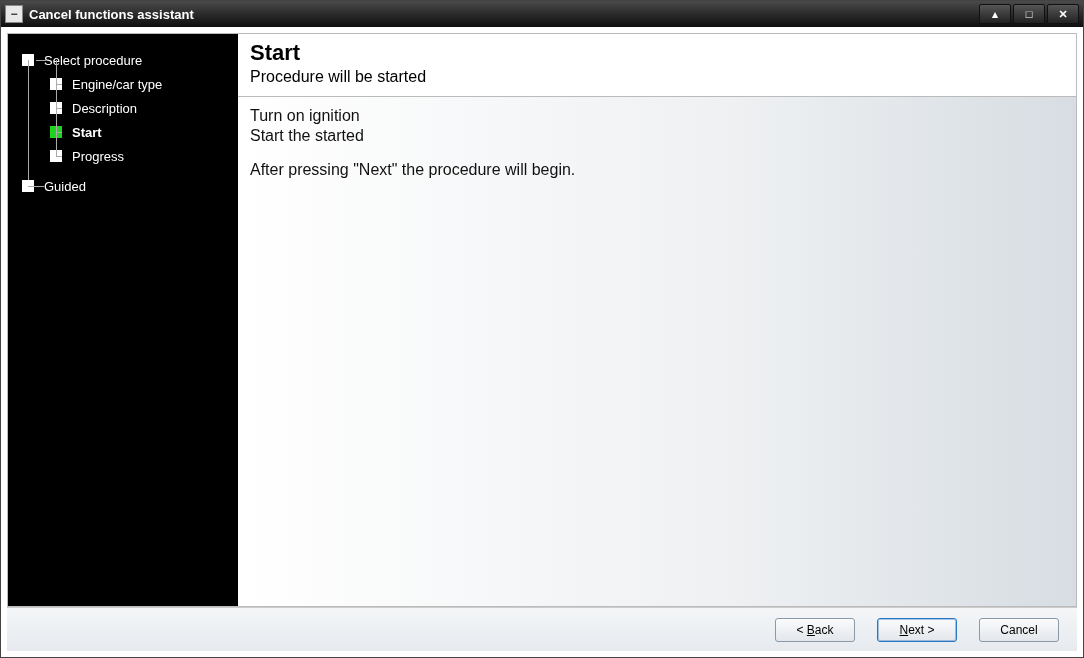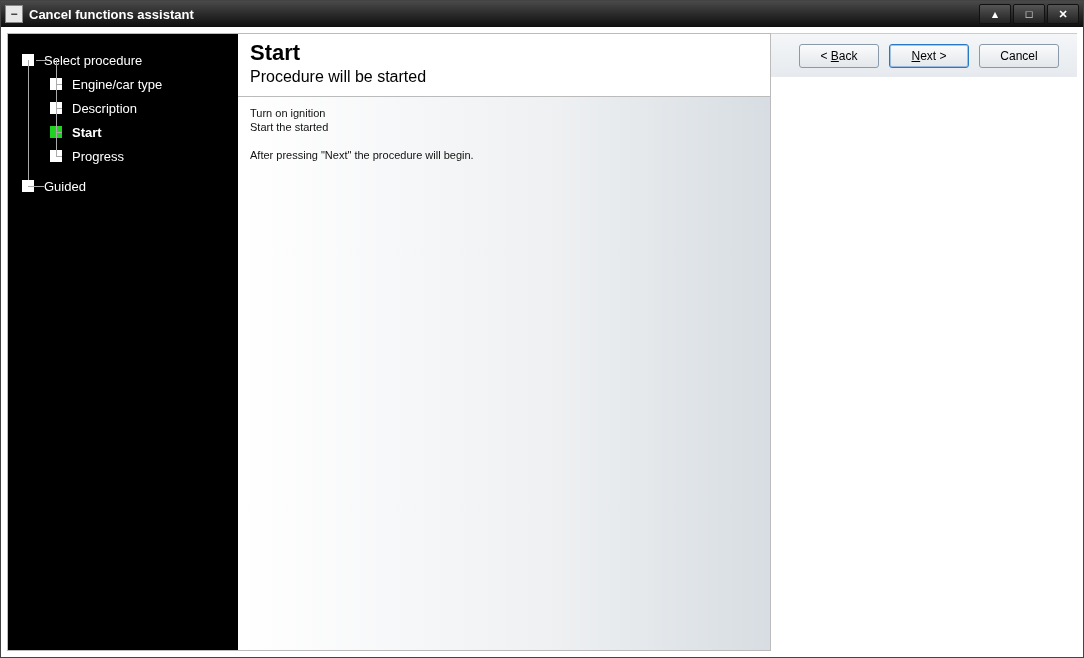--- a/index.html
+++ b/index.html
@@ -49,21 +49,21 @@
     border-radius: 2px;
     display:flex;align-items:center;justify-content:center;
     color:#fff;font-size:11px;font-weight:bold;
     cursor:pointer;
   }
   .titlebar .winbtn:last-child { margin-right:4px; }
   
   .client {
     flex: 1;
     display: flex;
-    flex-direction: row;
+    flex-direction: column;
     padding: 6px;
     box-sizing: border-box;
   }
   .main {
     flex:1;
     display:flex;
     border: 1px solid #bbb;
     box-sizing:border-box;
   }
   
@@ -129,36 +129,37 @@
     font-size:22px;
     font-weight:bold;
   }
   .content-top .sub {
     font-size:16px;
     color:#000;
   }
   .content-body {
     flex:1;
     padding:10px 12px;
-    font-size:11px;
+    font-size:16px;
     color:#111;
     overflow:auto;
   }
   .content-body p { margin:0 0 2px 0; }
   .content-body .gap { height:14px; }
   
   .footer {
     height:44px;
     display:flex;
     align-items:center;
     justify-content:flex-end;
     padding: 0 18px;
     box-sizing:border-box;
     background:linear-gradient(to bottom,#f4f6f8,#e6eaee);
     border-top:1px solid #ccc;
+    gap:12px;
   }
   .footer button {
     min-width:80px;
     height:24px;
     margin-left:10px;
     font-family:inherit;
     font-size:12px;
     background:linear-gradient(to bottom,#fafbfc,#e3e7eb);
     border:1px solid #8a9aa8;
     border-radius:3px;

